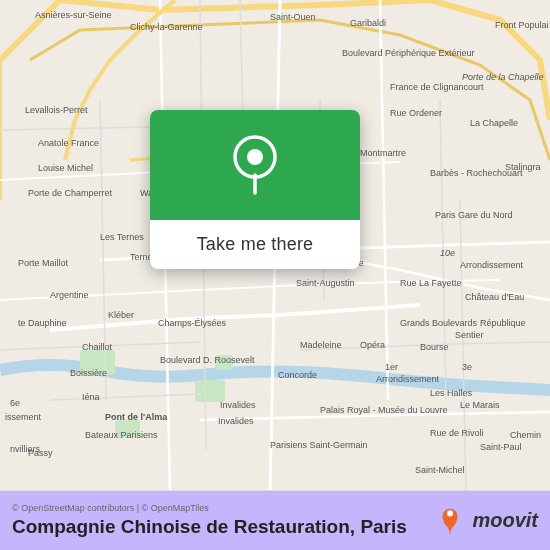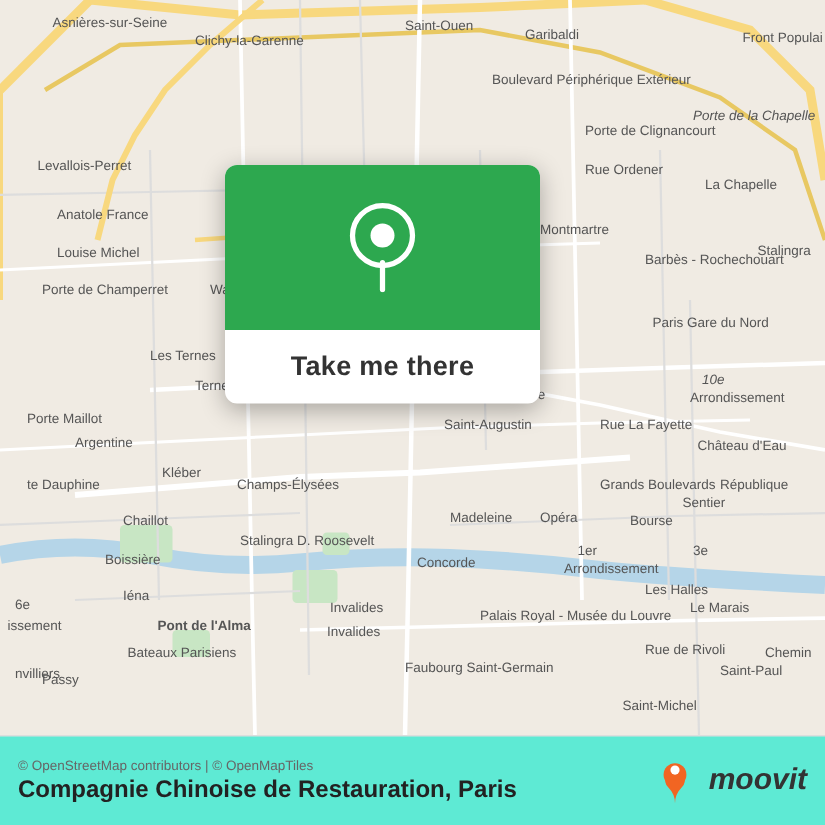--- a/index.html
+++ b/index.html
@@ -59,54 +59,54 @@
       padding: 14px 16px;
       display: flex;
       align-items: center;
       justify-content: center;
     }
 
     #take-me-there-btn {
       background: transparent;
       border: none;
       font-size: 18px;
-      font-weight: 700;
+      font-weight: 400;
       color: #333;
       cursor: pointer;
       letter-spacing: 0.2px;
     }
 
     
     #footer {
       position: absolute;
       bottom: 0;
       left: 0;
       width: 550px;
       height: 60px;
-      background: #5eead4;
+      background: #c4b5fd;
       border-top: 1px solid #ddd;
       display: flex;
       align-items: center;
       justify-content: space-between;
       padding: 0 12px;
     }
 
     #footer-left {
       display: flex;
       flex-direction: column;
       gap: 3px;
     }
 
     #attribution-text {
       font-size: 9px;
       color: #666;
     }
 
     #place-name {
-      font-size: 16px;
+      font-size: 19px;
       font-weight: 600;
       color: #222;
     }
 
     #moovit-logo {
       display: flex;
       align-items: center;
       gap: 6px;
     }
 
@@ -183,68 +183,68 @@
 
     <path d="M 130 160 L 200 155 L 270 152 L 340 150" stroke="#f8d87e" stroke-width="3" fill="none"></path>
   </svg>
 
   <div id="map-labels">
       <span class="map-label" style="left: 35px; top: 10px;">Asnières-sur-Seine</span>
       <span class="map-label" style="left: 130px; top: 22px;">Clichy-la-Garenne</span>
       <span class="map-label" style="left: 270px; top: 12px;">Saint-Ouen</span>
       <span class="map-label" style="left: 350px; top: 18px;">Garibaldi</span>
       <span class="map-label" style="left: 495px; top: 20px;">Front Populai</span>
-      <span class="map-label" style="left: 296px; top: 48px; padding-left: 32px;">Boulevard Périphérique Extérieur</span>
+      <span class="map-label" style="left: 310px; top: 48px; padding-left: 32px;">Boulevard Périphérique Extérieur</span>
       <span class="map-label" style="left: 25px; top: 105px;">Levallois-Perret</span>
-      <span class="map-label" style="left: 390px; top: 82px;">Porte de Clignancourt</span>
+      <span class="map-label" style="left: 390px; top: 82px;">France de Clignancourt</span>
       <span class="map-label" style="left: 462px; top: 72px; font-style: italic;">Porte de la Chapelle</span>
       <span class="map-label" style="left: 390px; top: 108px;">Rue Ordener</span>
       <span class="map-label" style="left: 38px; top: 138px;">Anatole France</span>
       <span class="map-label" style="left: 470px; top: 118px;">La Chapelle</span>
       <span class="map-label" style="left: 38px; top: 163px;">Louise Michel</span>
       <span class="map-label" style="left: 360px; top: 148px;">Montmartre</span>
       <span class="map-label" style="left: 28px; top: 188px;">Porte de Champerret</span>
       <span class="map-label" style="left: 140px; top: 188px;">Wagram</span>
       <span class="map-label" style="left: 430px; top: 168px;">Barbès - Rochechouart</span>
       <span class="map-label" style="left: 505px; top: 162px;">Stalingra</span>
       <span class="map-label" style="left: 100px; top: 232px;">Les Ternes</span>
       <span class="map-label" style="left: 130px; top: 252px;">Ternes</span>
       <span class="map-label" style="left: 435px; top: 210px;">Paris Gare du Nord</span>
-      <span class="map-label" style="left: 18px; top: 274px;">Porte Maillot</span>
+      <span class="map-label" style="left: 18px; top: 258px;">Porte Maillot</span>
       <span class="map-label" style="left: 50px; top: 290px;">Argentine</span>
       <span class="map-label" style="left: 108px; top: 310px;">Kléber</span>
-      <span class="map-label" style="left: 468px; top: 248px; font-style: italic;">10e</span>
+      <span class="map-label" style="left: 440px; top: 248px; font-style: italic;">10e</span>
       <span class="map-label" style="left: 460px; top: 260px;">Arrondissement</span>
       <span class="map-label" style="left: 465px; top: 292px;">Château d'Eau</span>
       <span class="map-label" style="left: 158px; top: 318px;">Champs-Élysées</span>
       <span class="map-label" style="left: 290px; top: 258px;">Gare Saint-Lazare</span>
       <span class="map-label" style="left: 296px; top: 278px; text-align: right;">Saint-Augustin</span>
       <span class="map-label" style="left: 360px; top: 300px; margin-top: 40px;">Opéra</span>
       <span class="map-label" style="left: 400px; top: 318px;">Grands Boulevards</span>
       <span class="map-label" style="left: 420px; top: 342px;">Bourse</span>
       <span class="map-label" style="left: 455px; top: 330px;">Sentier</span>
       <span class="map-label" style="left: 480px; top: 318px;">République</span>
       <span class="map-label" style="left: 18px; top: 318px;">te Dauphine</span>
       <span class="map-label" style="left: 82px; top: 342px;">Chaillot</span>
-      <span class="map-label" style="left: 160px; top: 355px;">Stalingra D. Roosevelt</span>
+      <span class="map-label" style="left: 160px; top: 355px;">Boulevard D. Roosevelt</span>
       <span class="map-label" style="left: 300px; top: 340px;">Madeleine</span>
       <span class="map-label" style="left: 278px; top: 370px;">Concorde</span>
       <span class="map-label" style="left: 70px; top: 368px;">Boissière</span>
       <span class="map-label" style="left: 385px; top: 362px;">1er</span>
       <span class="map-label" style="left: 376px; top: 374px;">Arrondissement</span>
       <span class="map-label" style="left: 462px; top: 362px;">3e</span>
       <span class="map-label" style="left: 82px; top: 392px;">Iéna</span>
       <span class="map-label" style="left: 320px; top: 405px;">Palais Royal - Musée du Louvre</span>
       <span class="map-label" style="left: 430px; top: 388px;">Les Halles</span>
       <span class="map-label" style="left: 460px; top: 400px;">Le Marais</span>
       <span class="map-label" style="left: 220px; top: 400px;">Invalides</span>
       <span class="map-label" style="left: 218px; top: 416px;">Invalides</span>
       <span class="map-label" style="left: 105px; top: 412px; font-weight: bold;">Pont de l'Alma</span>
       <span class="map-label" style="left: 85px; top: 430px;">Bateaux Parisiens</span>
-      <span class="map-label" style="left: 270px; top: 440px;">Faubourg Saint-Germain</span>
+      <span class="map-label" style="left: 270px; top: 440px;">Parisiens Saint-Germain</span>
       <span class="map-label" style="left: 430px; top: 428px;">Rue de Rivoli</span>
       <span class="map-label" style="left: 28px; top: 448px;">Passy</span>
       <span class="map-label" style="left: 480px; top: 442px;">Saint-Paul</span>
       <span class="map-label" style="left: 510px; top: 430px;">Chemin</span>
       <span class="map-label" style="left: 5px; top: 412px;">issement</span>
       <span class="map-label" style="left: 10px; top: 398px;">6e</span>
       <span class="map-label" style="left: 10px; top: 444px;">nvilliers</span>
       <span class="map-label" style="left: 400px; top: 278px;">Rue La Fayette</span>
       <span class="map-label" style="left: 415px; top: 465px;">Saint-Michel</span>
     </div>

